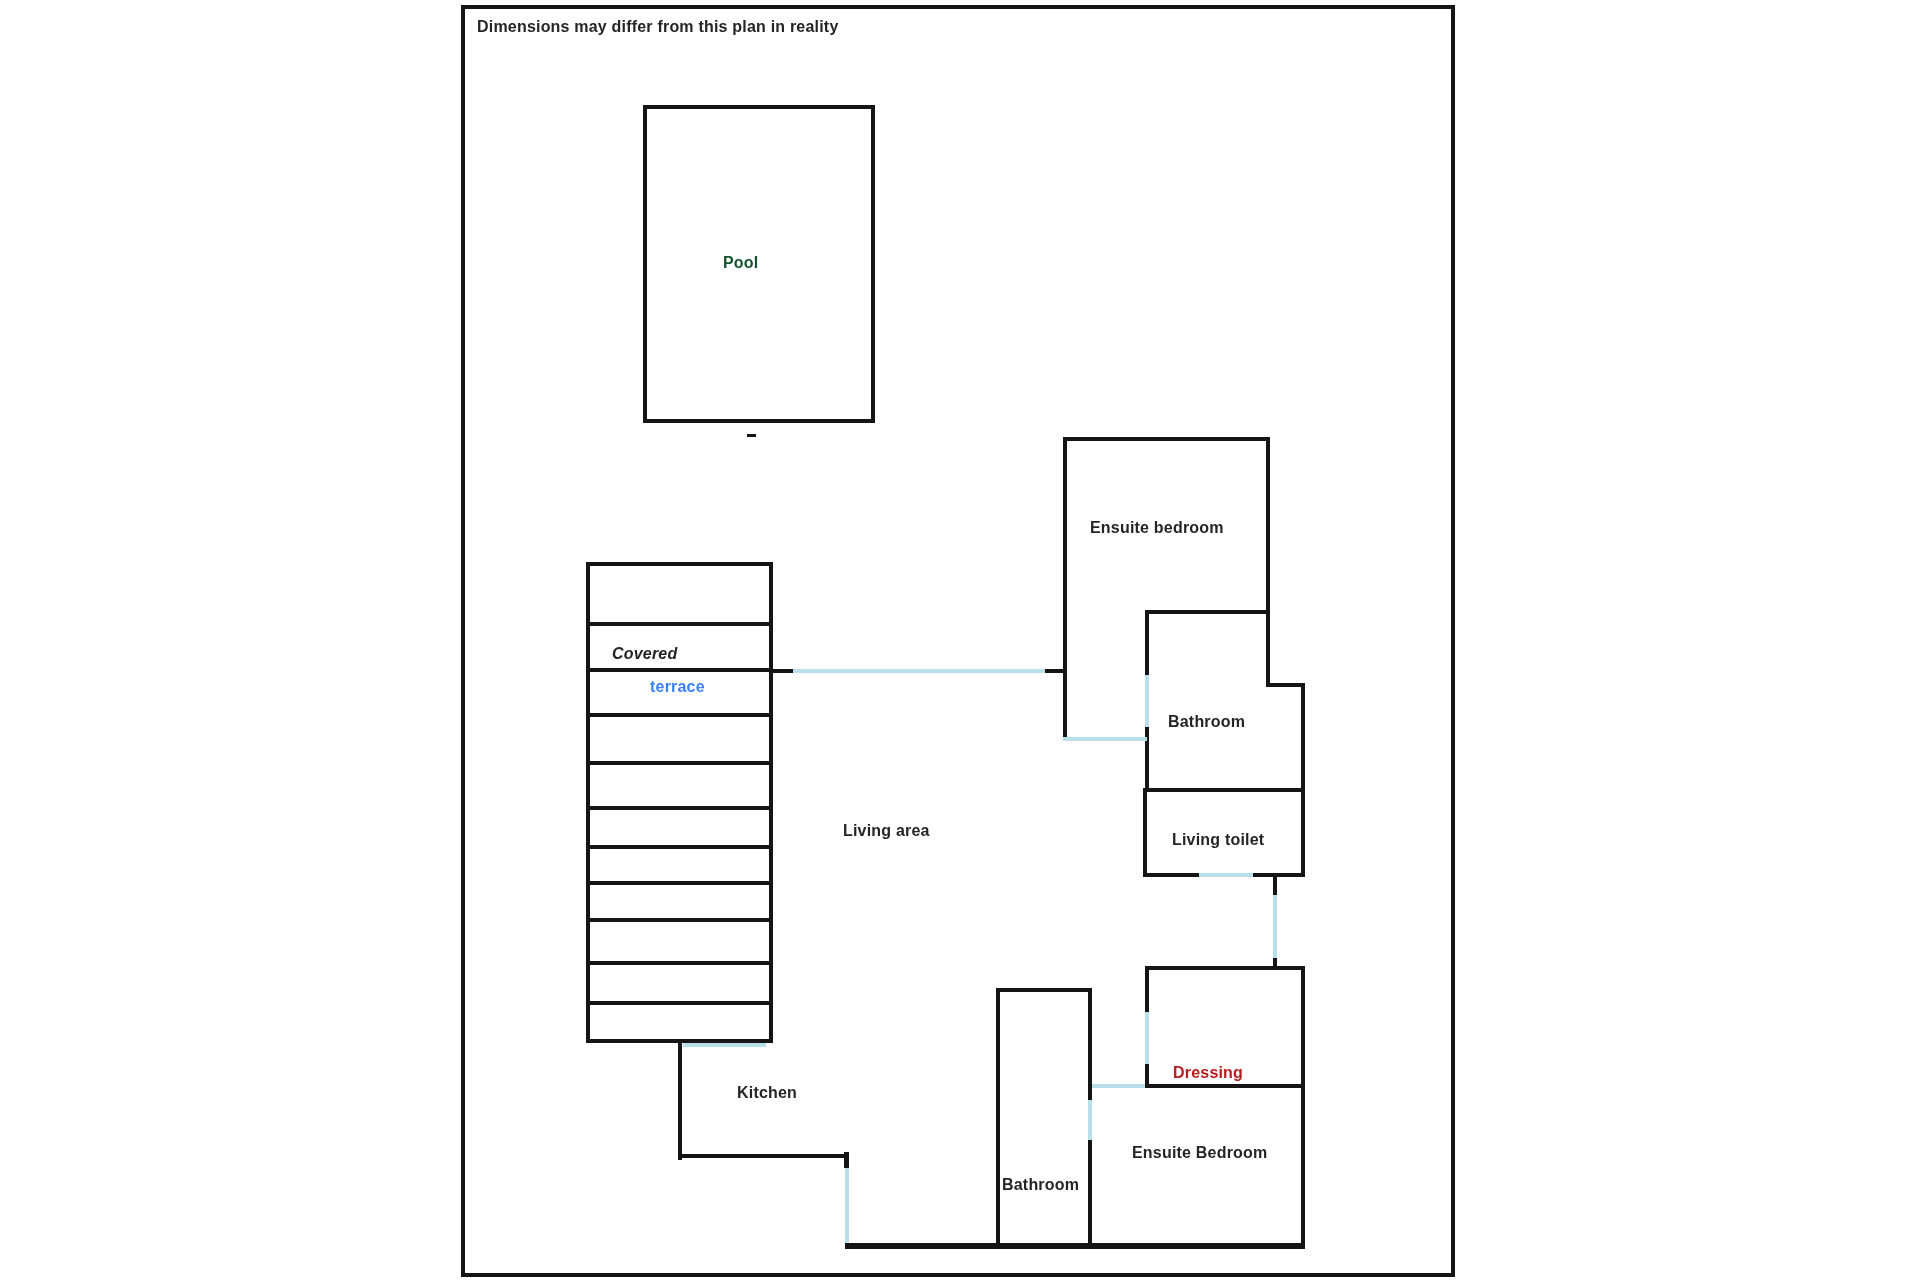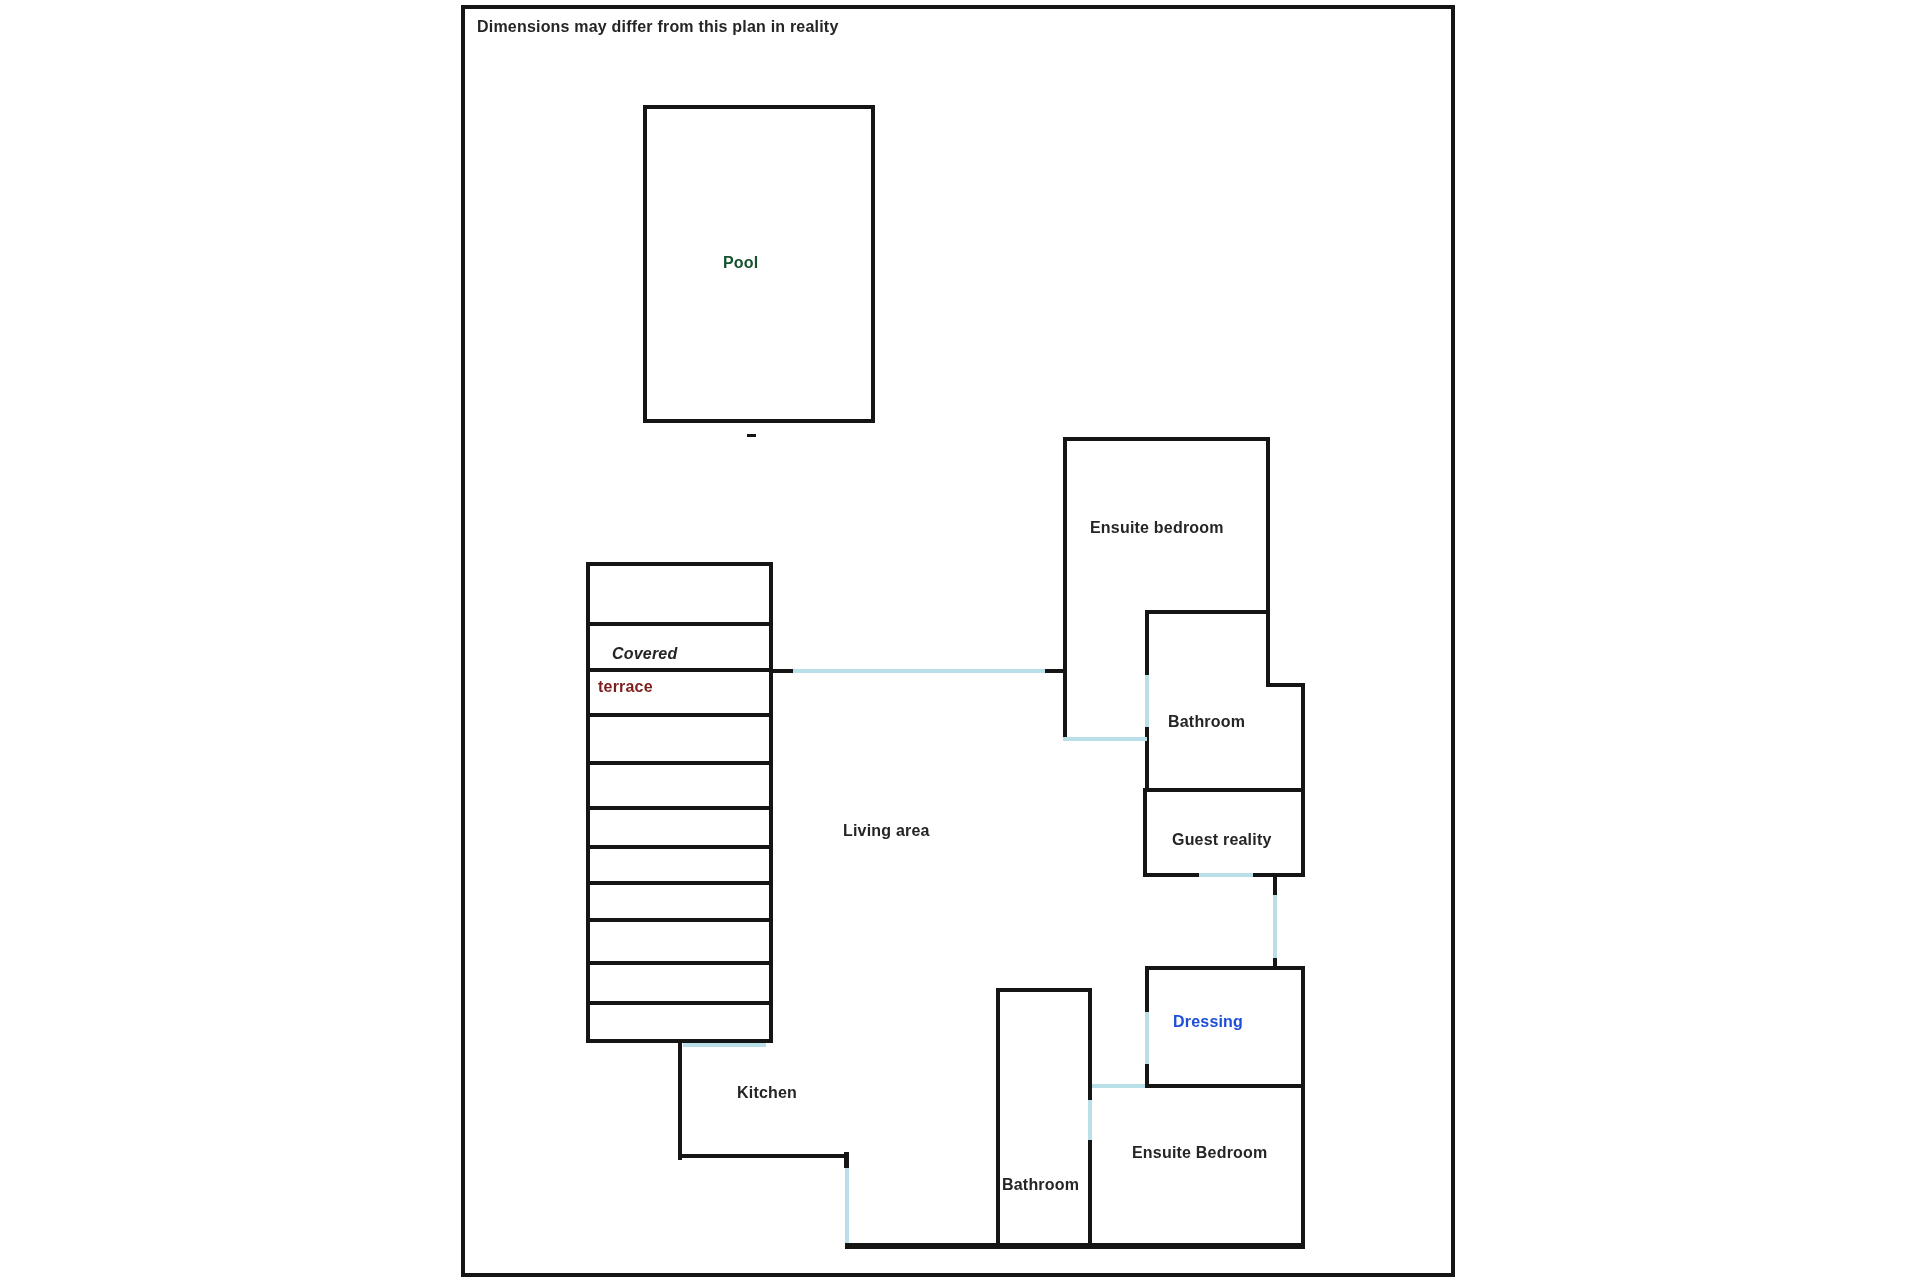--- a/index.html
+++ b/index.html
@@ -32,28 +32,28 @@
 
   <div id="outer-border"></div>
 
   <div class="label" style="left: 477px; top: 16px; color: rgb(37, 37, 37);">Dimensions may differ from this plan in reality</div>
 
   <div id="pool-rect"></div>
   <div class="label" style="left: 723px; top: 252px; color: #14532d;">Pool</div>
 
   <div id="terrace-rect"></div>
   <div class="label" style="left: 612px; top: 643px; color: rgb(37, 37, 37); font-style: italic;">Covered</div>
-  <div class="label" style="left: 598px; top: 676px; color: #7f1d1d; text-align: center;">terrace</div>
+  <div class="label" style="left: 650px; top: 676px; color: #3b82f6; text-align: center;">terrace</div>
 
   <div class="label" style="left: 843px; top: 820px; color: rgb(37, 37, 37);">Living area</div>
   <div class="label" style="left: 725px; top: 1082px; color: rgb(37, 37, 37); margin-left: 12px;">Kitchen</div>
   <div class="label" style="left: 1090px; top: 517px; color: rgb(37, 37, 37);">Ensuite bedroom</div>
   <div class="label" style="left: 1168px; top: 711px; color: rgb(37, 37, 37);">Bathroom</div>
-  <div class="label" style="left: 1172px; top: 829px; color: rgb(37, 37, 37);">Guest reality</div>
-  <div class="label" style="left: 1173px; top: 1011px; color: #1d4ed8;">Dressing</div>
+  <div class="label" style="left: 1172px; top: 829px; color: rgb(37, 37, 37);">Living toilet</div>
+  <div class="label" style="left: 1173px; top: 1062px; color: #b91c1c;">Dressing</div>
   <div class="label" style="left: 1132px; top: 1142px; color: rgb(37, 37, 37);">Ensuite Bedroom</div>
   <div class="label" style="left: 1002px; top: 1174px; color: rgb(37, 37, 37);">Bathroom</div>
 
   <div id="walls">
       <div class="seg" style="left: 586px; top: 622px; width: 187px; height: 4px; background: rgb(21, 21, 21);"></div>
       <div class="seg" style="left: 586px; top: 668px; width: 187px; height: 4px; background: rgb(21, 21, 21);"></div>
       <div class="seg" style="left: 586px; top: 713px; width: 187px; height: 4px; background: rgb(21, 21, 21);"></div>
       <div class="seg" style="left: 586px; top: 761px; width: 187px; height: 4px; background: rgb(21, 21, 21);"></div>
       <div class="seg" style="left: 586px; top: 806px; width: 187px; height: 4px; background: rgb(21, 21, 21);"></div>
       <div class="seg" style="left: 586px; top: 845px; width: 187px; height: 4px; background: rgb(21, 21, 21);"></div>

